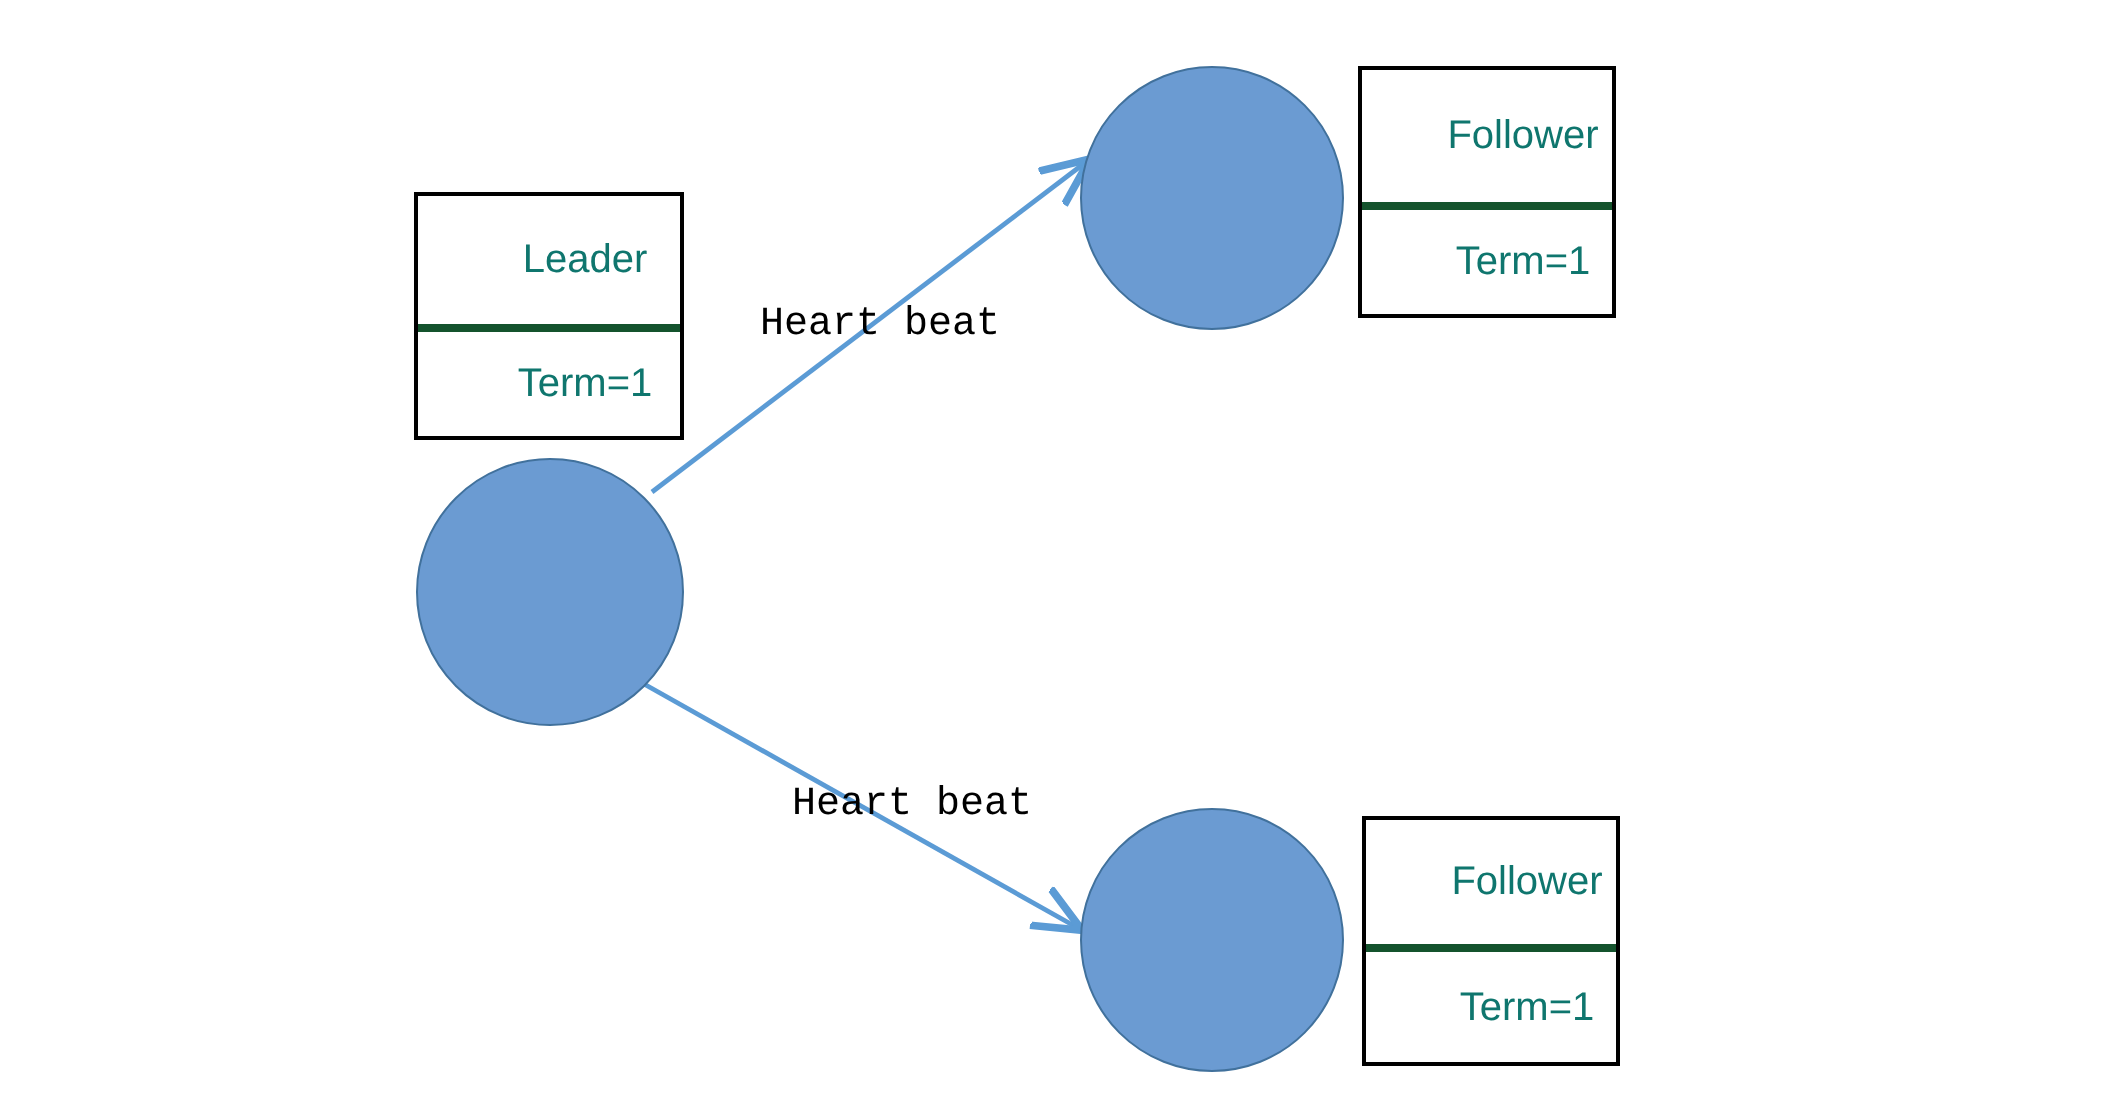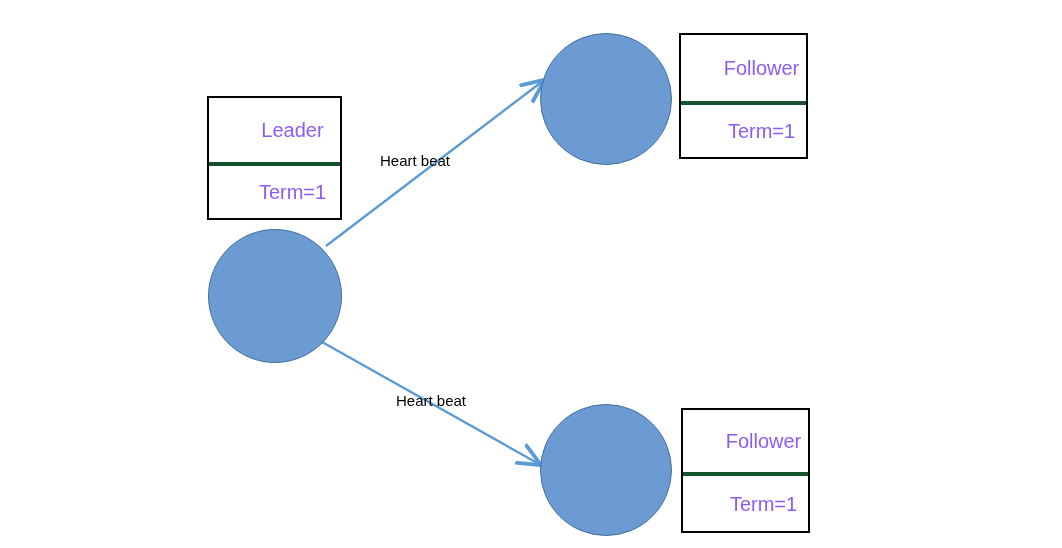--- a/index.html
+++ b/index.html
@@ -40,36 +40,36 @@
     border: 2px solid #000000;
     display: flex;
     flex-direction: column;
   }
   .info-row {
     flex: 1 1 0;
     display: flex;
     align-items: center;
     justify-content: center;
     box-sizing: border-box;
-    color: #8b5cf6;
+    color: #0f766e;
     font-size: 20px;
     line-height: 1;
     font-family: "Liberation Sans", sans-serif;
     white-space: nowrap;
     padding-left: 36px;
   }
   .info-row.divided {
     border-top: 4px solid #14532d;
   }
   .edge-label {
     position: absolute;
     color: #000000;
-    font-size: 15px;
+    font-size: 20px;
     line-height: 1;
-    font-family: Liberation Sans, sans-serif;
+    font-family: Liberation Mono, monospace;
     white-space: nowrap;
     background: transparent;
   }
 </style>
 </head>
 <body>
 
 <div id="canvas">
 
   <svg id="edges" viewBox="0 0 1062 548" xmlns="http://www.w3.org/2000/svg">

